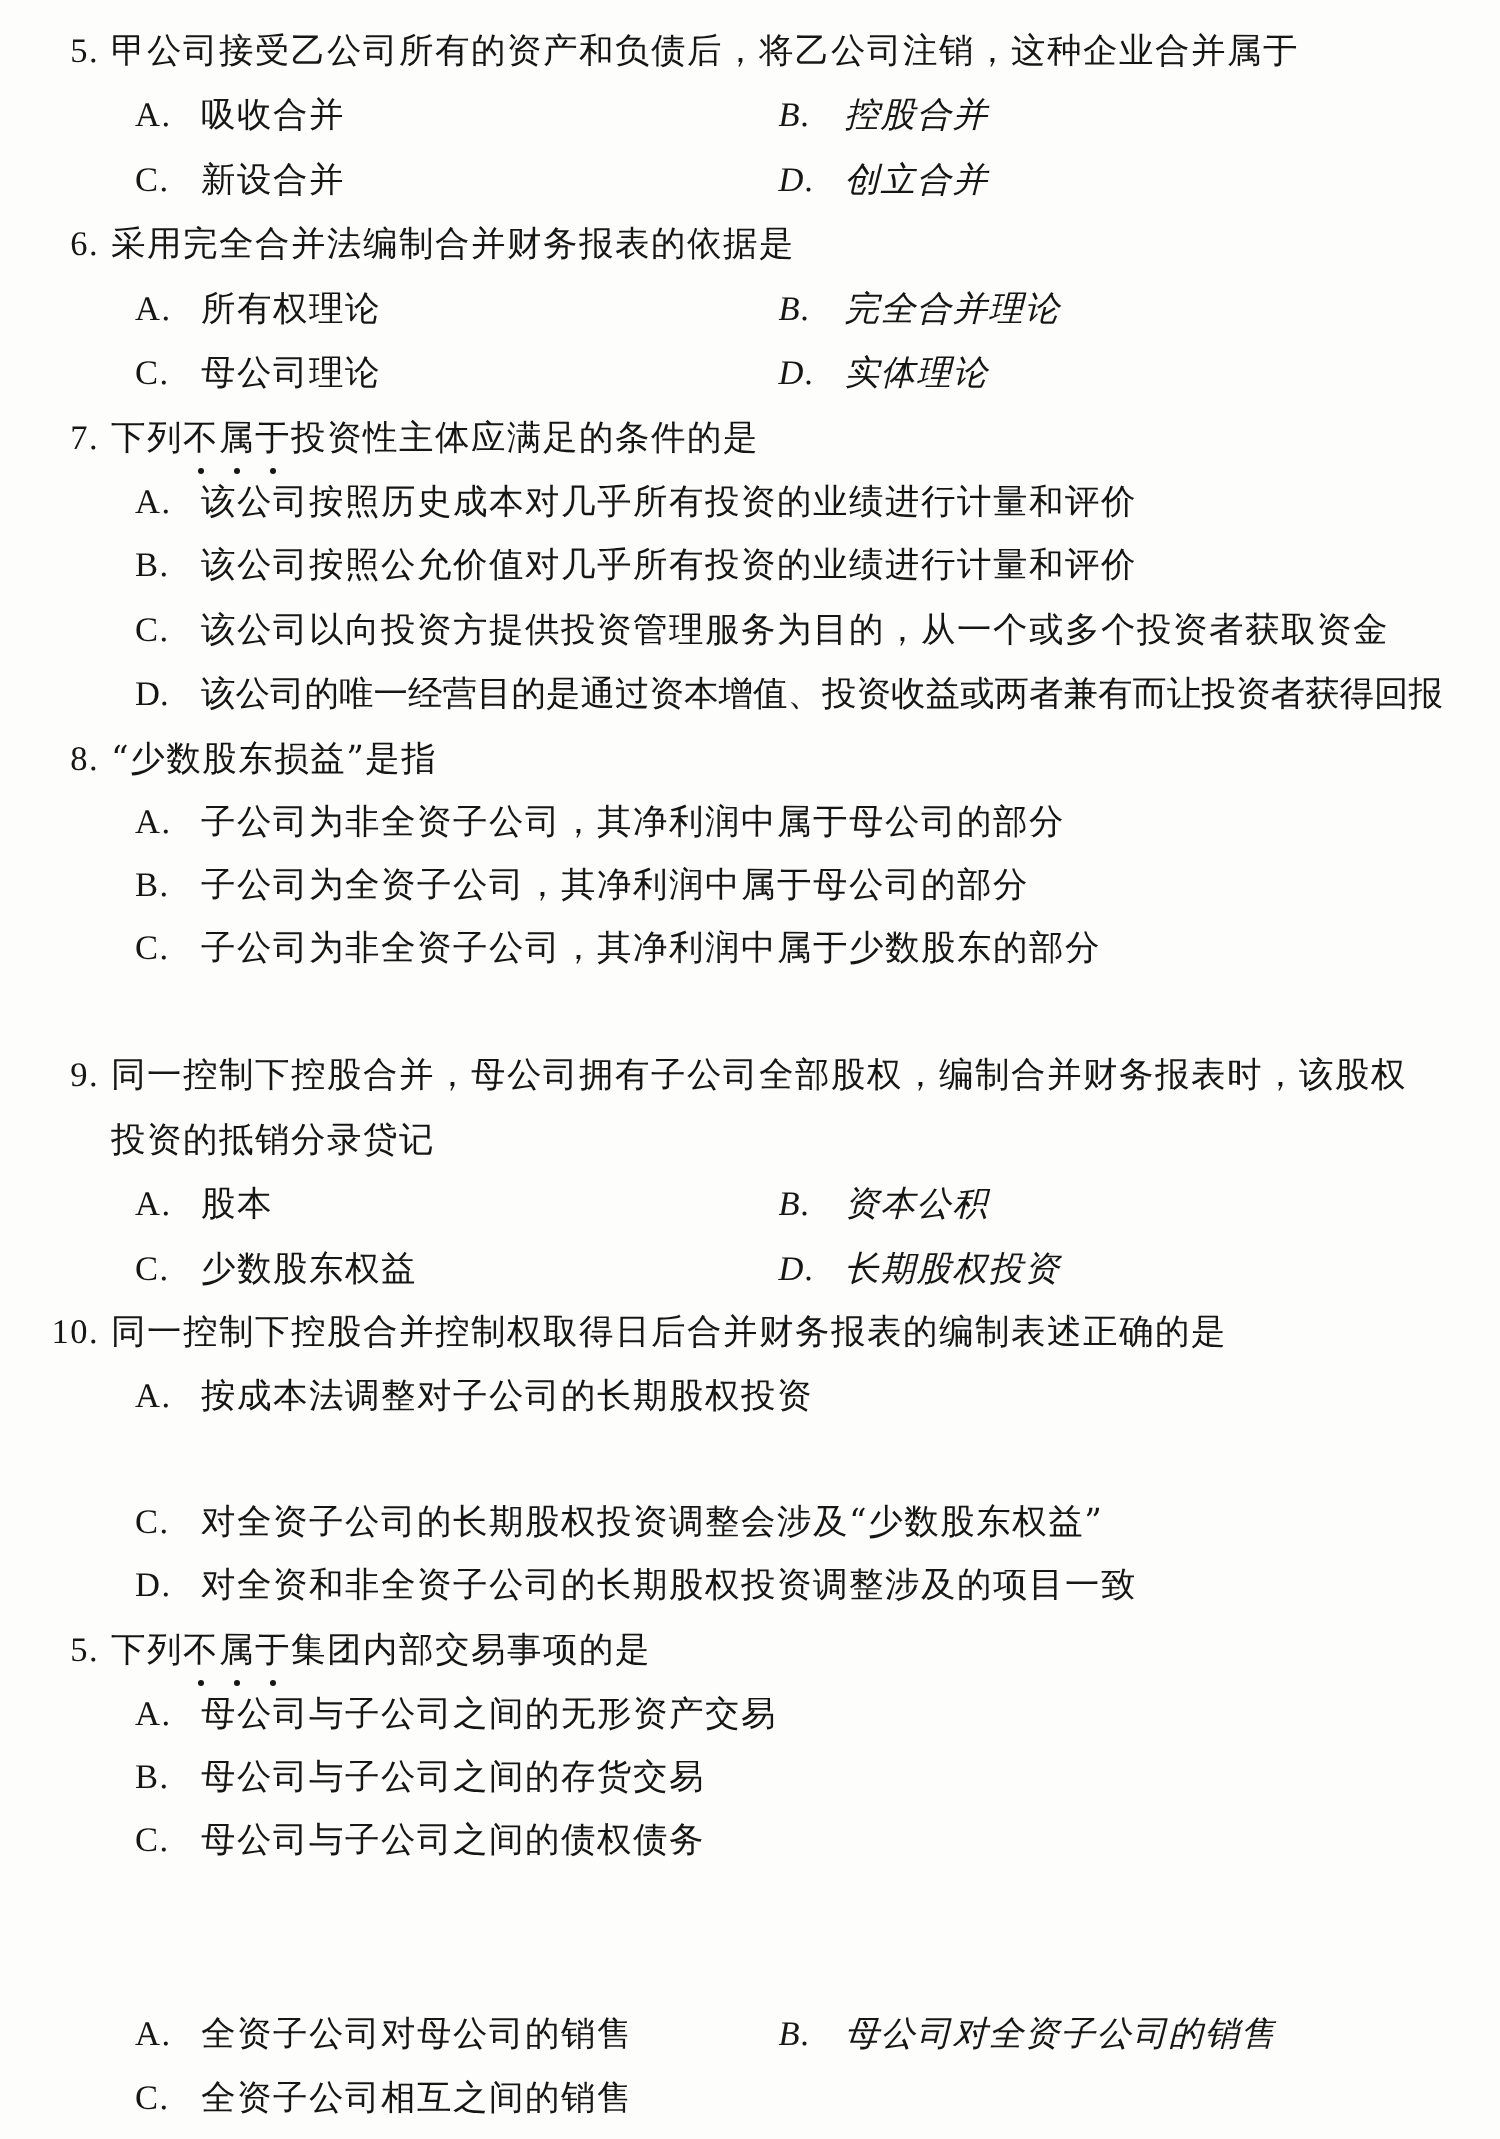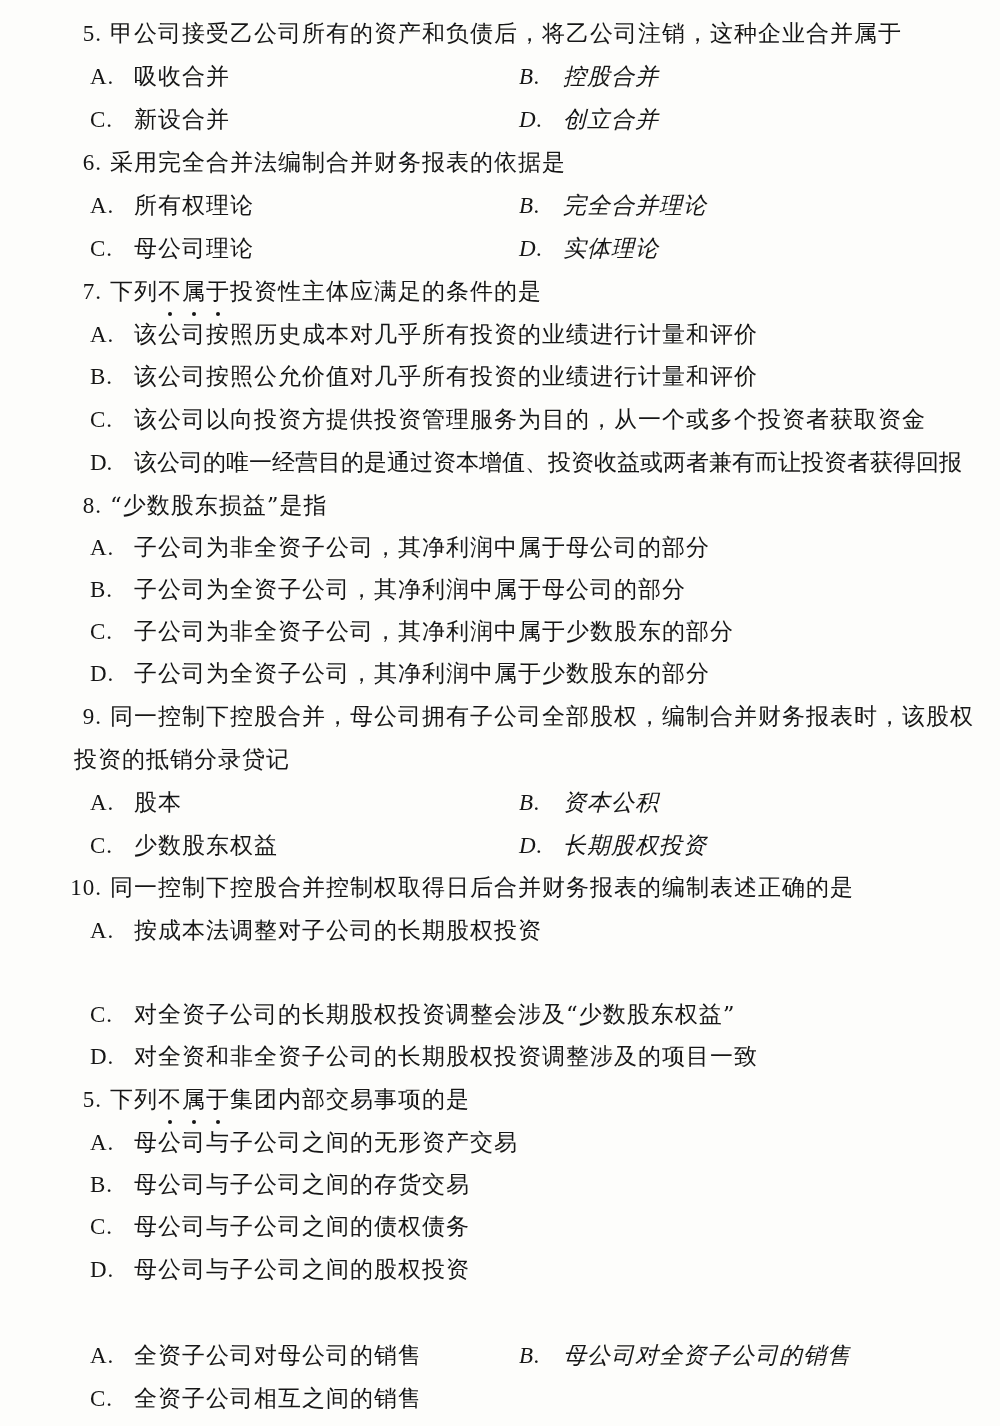--- a/index.html
+++ b/index.html
@@ -8,21 +8,20 @@
     background: #fdfdfb;
     color: #161616;
     font-family: "DejaVu Serif", "Liberation Serif", serif;
     font-size: 23px;
     position: relative;
   }
   .page { position: absolute; left: 0; top: 0; width: 1000px; height: 1426px; }
   .q-stem {
     position: absolute; left: 0; white-space: nowrap;
     letter-spacing: 1px;
-    padding-left: 36px;
   }
   .q-num {
     display: inline-block; text-align: right; width: 66px; margin-right: 8px;
     font-family: "Liberation Serif", serif;
   }
   .stem-cont { position: absolute; left: 74px; white-space: nowrap; letter-spacing: 1px; }
   .opt {
     position: absolute; white-space: nowrap; letter-spacing: 1px;
   }
   .opt-letter {
@@ -66,21 +65,20 @@
   <div class="opt col-a" style="top:361px"><span class="opt-letter">B.</span><span>该公司按照公允价值对几乎所有投资的业绩进行计量和评价</span></div>
   <div class="opt col-a" style="top:404px"><span class="opt-letter">C.</span><span>该公司以向投资方提供投资管理服务为目的，从一个或多个投资者获取资金</span></div>
   <div class="opt col-a" style="top:447px; letter-spacing:0px"><span class="opt-letter">D.</span><span>该公司的唯一经营目的是通过资本增值、投资收益或两者兼有而让投资者获得回报</span></div>
 
   <div class="q-stem" style="top:490px">
     <span class="q-num">8.</span><span>“少数股东损益”是指</span>
   </div>
   <div class="opt col-a" style="top:532px"><span class="opt-letter">A.</span><span>子公司为非全资子公司，其净利润中属于母公司的部分</span></div>
   <div class="opt col-a" style="top:574px"><span class="opt-letter">B.</span><span>子公司为全资子公司，其净利润中属于母公司的部分</span></div>
   <div class="opt col-a" style="top:616px"><span class="opt-letter">C.</span><span>子公司为非全资子公司，其净利润中属于少数股东的部分</span></div>
-  <div class="opt col-a" style="top:658px"><span class="opt-letter">D.</span><span>子公司为全资子公司，其净利润中属于少数股东的部分</span></div>
 
   <div class="q-stem" style="top:701px">
     <span class="q-num">9.</span><span>同一控制下控股合并，母公司拥有子公司全部股权，编制合并财务报表时，该股权</span>
   </div>
   <div class="stem-cont" style="top:744px">投资的抵销分录贷记</div>
   <div class="opt col-a" style="top:787px"><span class="opt-letter">A.</span><span>股本</span></div>
   <div class="opt col-b" style="top:787px"><span class="opt-letter">B.</span><span>资本公积</span></div>
   <div class="opt col-a" style="top:830px"><span class="opt-letter">C.</span><span>少数股东权益</span></div>
   <div class="opt col-b" style="top:830px"><span class="opt-letter">D.</span><span>长期股权投资</span></div>
 
@@ -90,19 +88,18 @@
   <div class="opt col-a" style="top:915px"><span class="opt-letter">A.</span><span>按成本法调整对子公司的长期股权投资</span></div>
   <div class="opt col-a" style="top:999px"><span class="opt-letter">C.</span><span>对全资子公司的长期股权投资调整会涉及“少数股东权益”</span></div>
   <div class="opt col-a" style="top:1041px"><span class="opt-letter">D.</span><span>对全资和非全资子公司的长期股权投资调整涉及的项目一致</span></div>
 
   <div class="q-stem" style="top:1084px">
     <span class="q-num">5.</span><span>下列</span><span class="emph">不</span><span class="emph">属</span><span class="emph">于</span><span>集团内部交易事项的是</span>
   </div>
   <div class="opt col-a" style="top:1127px"><span class="opt-letter">A.</span><span>母公司与子公司之间的无形资产交易</span></div>
   <div class="opt col-a" style="top:1169px"><span class="opt-letter">B.</span><span>母公司与子公司之间的存货交易</span></div>
   <div class="opt col-a" style="top:1211px"><span class="opt-letter">C.</span><span>母公司与子公司之间的债权债务</span></div>
-  <div class="opt col-a" style="top:1254px"><span class="opt-letter">D.</span><span>母公司与子公司之间的股权投资</span></div>
 
   <div class="opt col-a" style="top:1340px"><span class="opt-letter">A.</span><span>全资子公司对母公司的销售</span></div>
   <div class="opt col-b" style="top:1340px"><span class="opt-letter">B.</span><span>母公司对全资子公司的销售</span></div>
   <div class="opt col-a" style="top:1383px"><span class="opt-letter">C.</span><span>全资子公司相互之间的销售</span></div>
 
 </div>
 
 </body></html>

